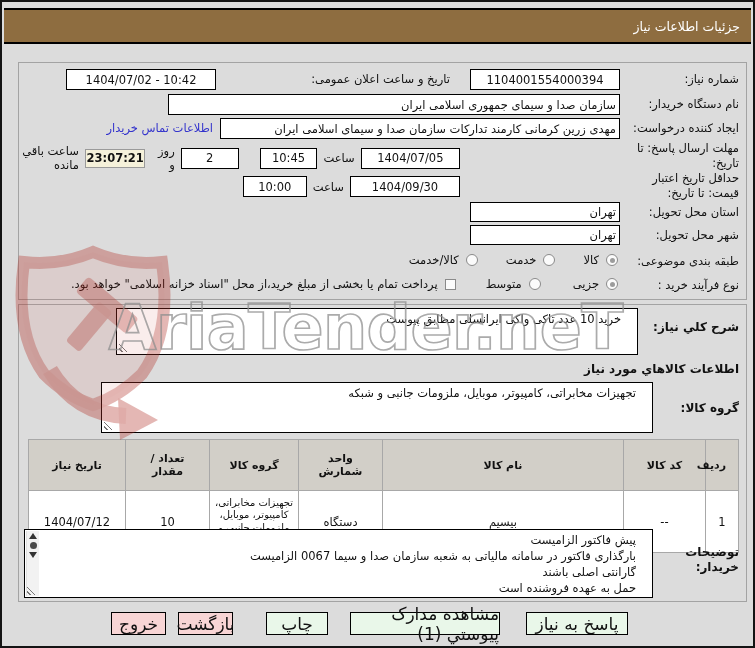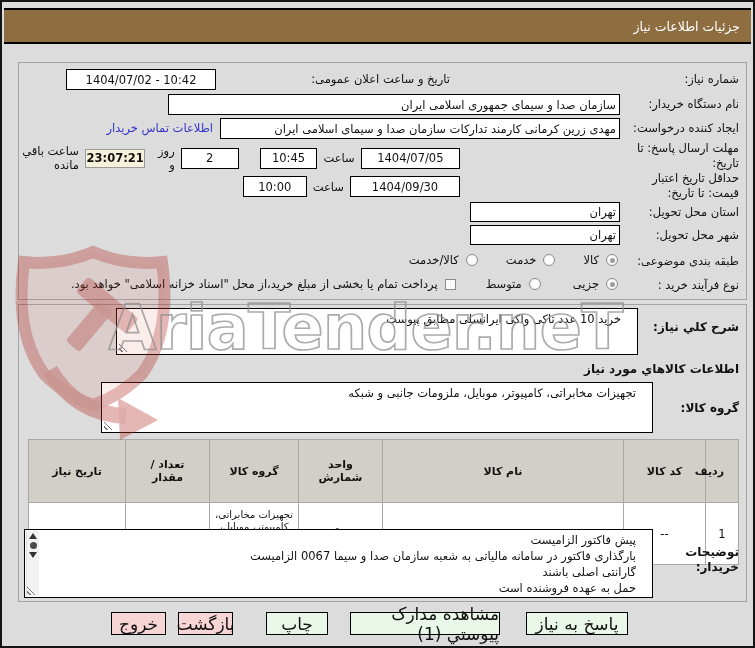--- a/index.html
+++ b/index.html
@@ -32,21 +32,21 @@
        display:inline-block;flex:none;}
   .ta{position:absolute;background:#fff;border:1px solid #000;box-sizing:border-box;
       font-size:11.5px;padding:2px 16px;line-height:16px;}
   .rsz{position:absolute;left:2px;bottom:2px;width:9px;height:9px;
        background:repeating-linear-gradient(45deg,transparent 0 2px,#777 2px 3px);
        clip-path:polygon(0 0,0 100%,100% 100%);}
   
   #items-table{position:absolute;top:437px;right:14px;width:710px;border-collapse:collapse;
                background:#fff;table-layout:fixed;}
   #items-table th,#items-table td{border:1px solid #a8a8a8;text-align:center;vertical-align:middle;}
-  #items-table th{background:#d2cfc8;font-size:11px;font-weight:bold;height:26px;padding:18px;}
+  #items-table th{background:#d2cfc8;font-size:11px;font-weight:bold;height:26px;padding:12px;}
   #items-table td{font-size:11.5px;height:57px;padding:2px;}
   #items-table td.small{font-size:10px;line-height:12.5px;}
   
   .sbar{position:absolute;left:1px;top:1px;bottom:1px;width:13px;background:#f2f2f2;
         border-left:1px solid #e0e0e0;display:flex;flex-direction:column;align-items:center;
         padding-top:2px;gap:3px;box-sizing:border-box;}
   .arr-up{width:0;height:0;border-left:4px solid transparent;border-right:4px solid transparent;border-bottom:6px solid #333;}
   .arr-dn{width:0;height:0;border-left:4px solid transparent;border-right:4px solid transparent;border-top:6px solid #333;}
   .thumb{width:7px;height:7px;border-radius:50%;background:#4a4a4a;}
   
@@ -68,20 +68,23 @@
 
 <div id="screen">
 
   <div id="titlebar">
     <span>جزئیات اطلاعات نیاز</span>
   </div>
 
   <div id="box1" class="grp"></div>
 
   <span class="lbl" style="top:70px;right:14px">شماره نیاز:</span>
+  <div class="inp ctr" style="top:67px;right:133px;width:150px">
+      <span dir="ltr">1104001554000394</span>
+    </div>
   <span class="lbl" style="top:70px;right:303px">تاریخ و ساعت اعلان عمومی:</span>
   <div class="inp ctr" style="top:67px;right:537px;width:150px">
       <span dir="ltr">1404/07/02 - 10:42</span>
     </div>
 
   <span class="lbl" style="top:95px;right:14px">نام دستگاه خریدار:</span>
   <div class="inp rgt" style="top:92px;right:133px;width:452px">
       <span>سازمان صدا و سیمای جمهوری اسلامی ایران</span>
     </div>
 

